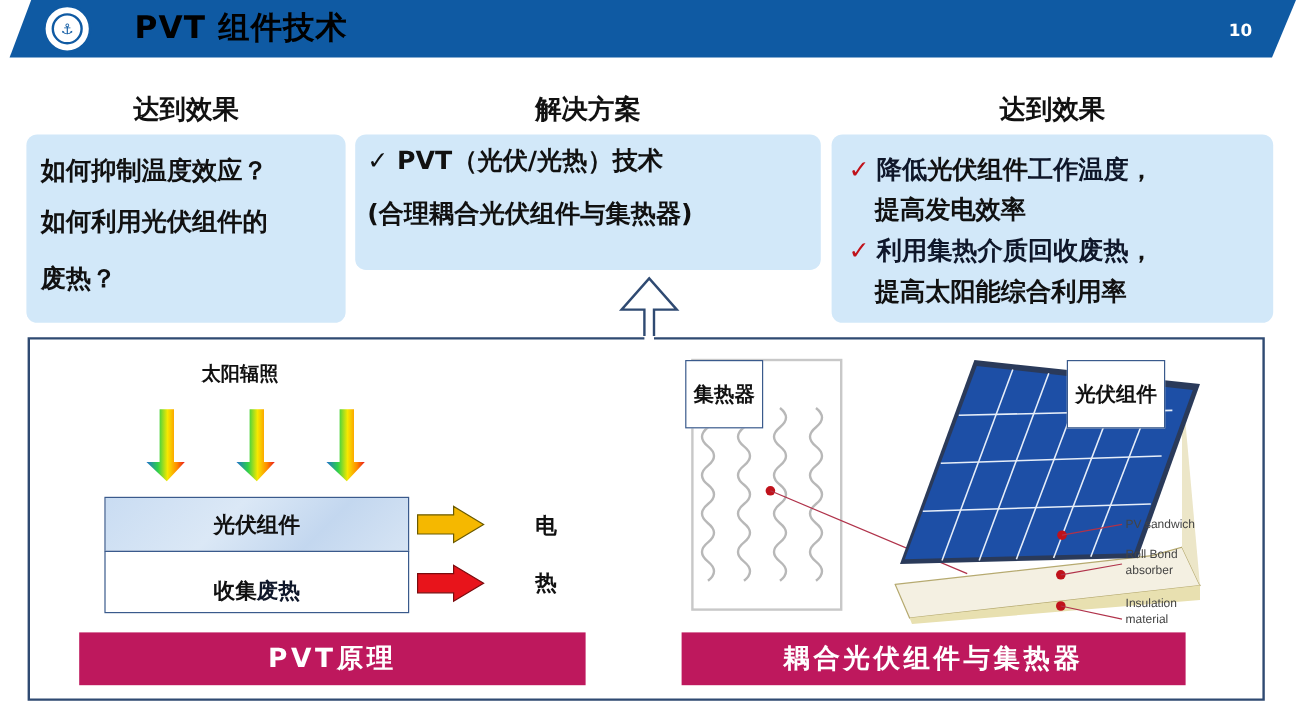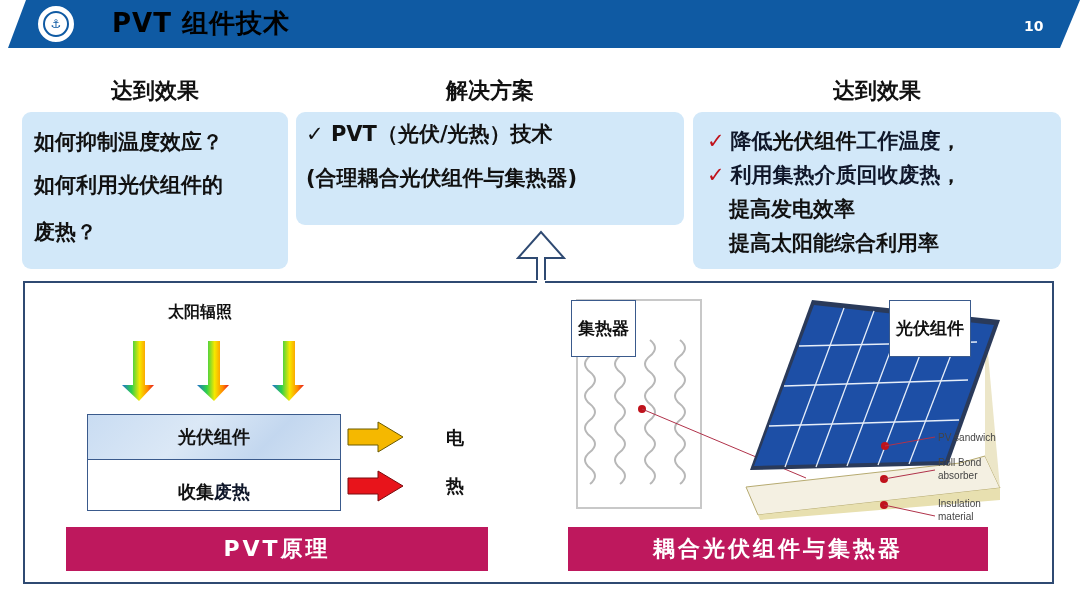--- a/index.html
+++ b/index.html
@@ -52,24 +52,24 @@
 
 <div class="box s-box">
   <div style="line-height:44px;">✓ PVT（光伏/光热）技术</div>
   <div style="line-height:44px;">(合理耦合光伏组件与集热器)</div>
 </div>
 
 <div class="box e-box">
   <div>
     <span class="chk">✓</span><span class="red">降低</span><span>光伏组件</span><span class="red">工作温度</span><span>，</span>
   </div>
+  <div style="padding-left:22px;">提高发电效率</div>
   <div>
     <span class="chk">✓</span><span class="red">利用集热介质回收废热</span><span>，</span>
   </div>
-  <div style="padding-left:22px;">提高发电效率</div>
   <div style="padding-left:22px;">提高太阳能综合利用率</div>
 </div>
 
 <svg class="frame" width="1080" height="607">
   <polyline points="537,280 537,258 518,258 541,232 564,258 545,258 545,280" fill="#fff" stroke="#2f4a72" stroke-width="2"></polyline>
   <polyline points="537,282 24,282 24,583 1053,583 1053,282 545,282" fill="none" stroke="#2f4a72" stroke-width="2"></polyline>
 
   <defs>
     <linearGradient id="rb" x1="0" y1="0" x2="1" y2="0">
       <stop offset="0" stop-color="#1f6fd0"></stop>

